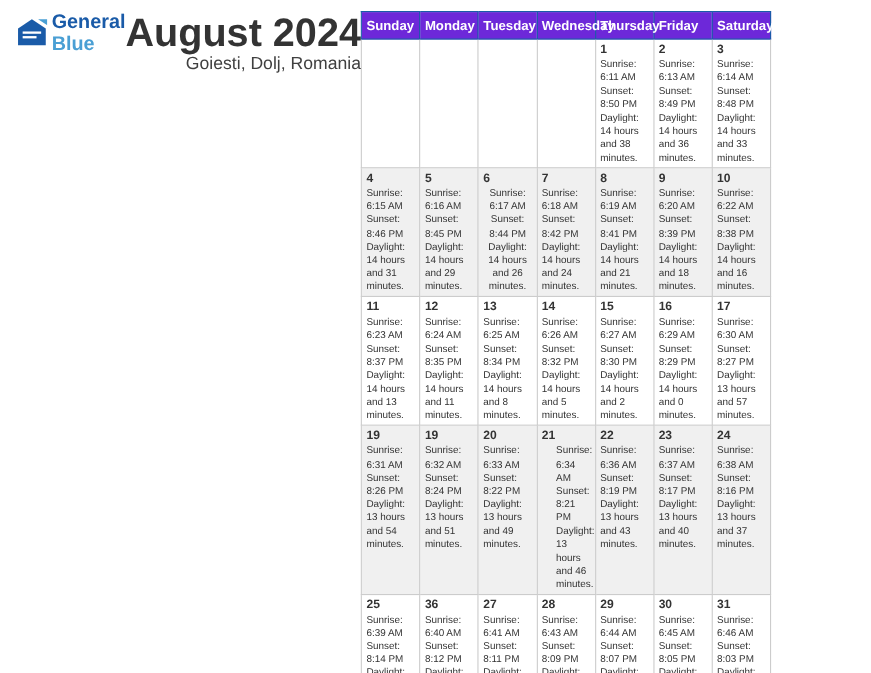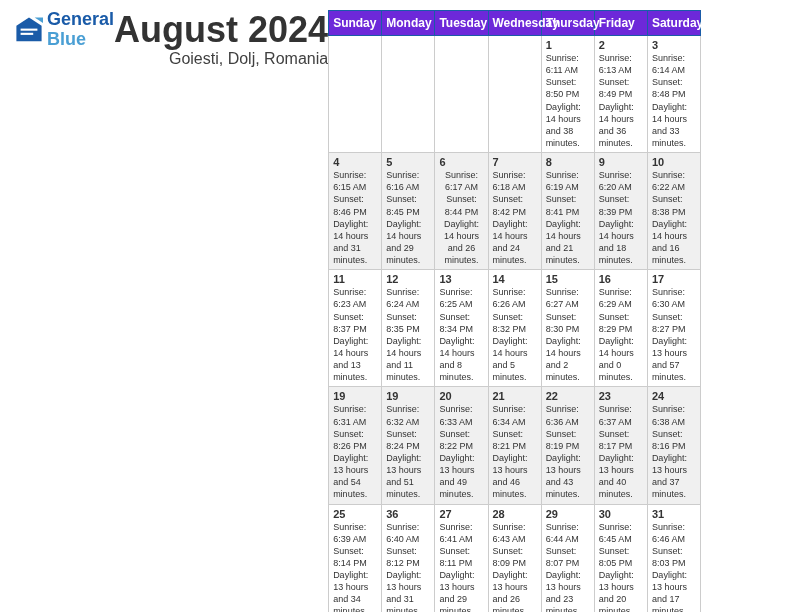--- a/index.html
+++ b/index.html
@@ -285,21 +285,21 @@
           </td>
           <td>
             <span class="day-num">20</span>
             <div class="day-info" style="white-space: pre-line;">Sunrise: 6:33 AM
 Sunset: 8:22 PM
 Daylight: 13 hours
 and 49 minutes.</div>
           </td>
           <td>
             <span class="day-num">21</span>
-            <div class="day-info" style="white-space: pre-line;">Sunrise: 6:34 AM
+            <div class="day-info" style="white-space: pre-line; margin-left: 13px;">Sunrise: 6:34 AM
 Sunset: 8:21 PM
 Daylight: 13 hours
 and 46 minutes.</div>
           </td>
           <td>
             <span class="day-num">22</span>
             <div class="day-info" style="white-space: pre-line;">Sunrise: 6:36 AM
 Sunset: 8:19 PM
 Daylight: 13 hours
 and 43 minutes.</div>

